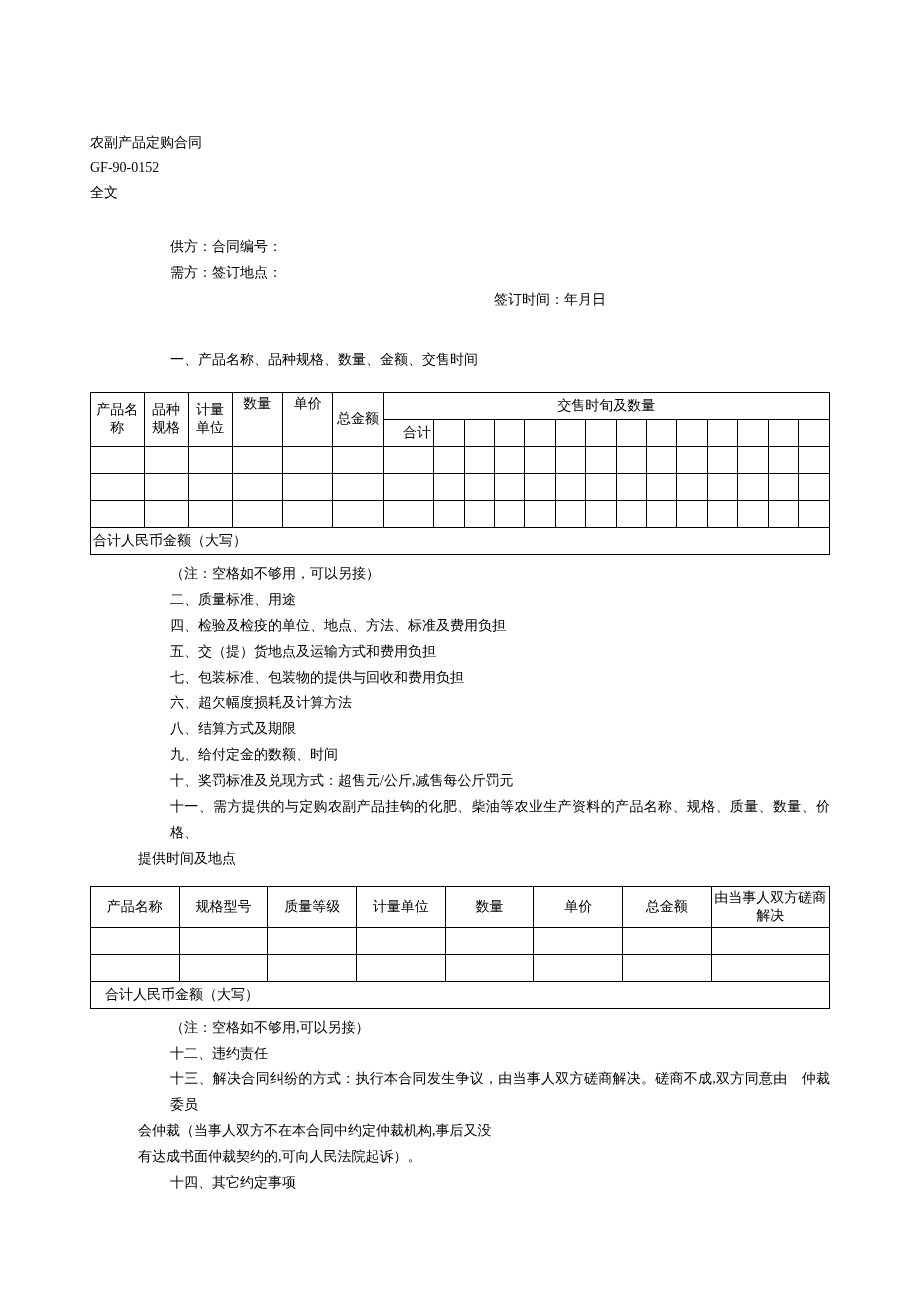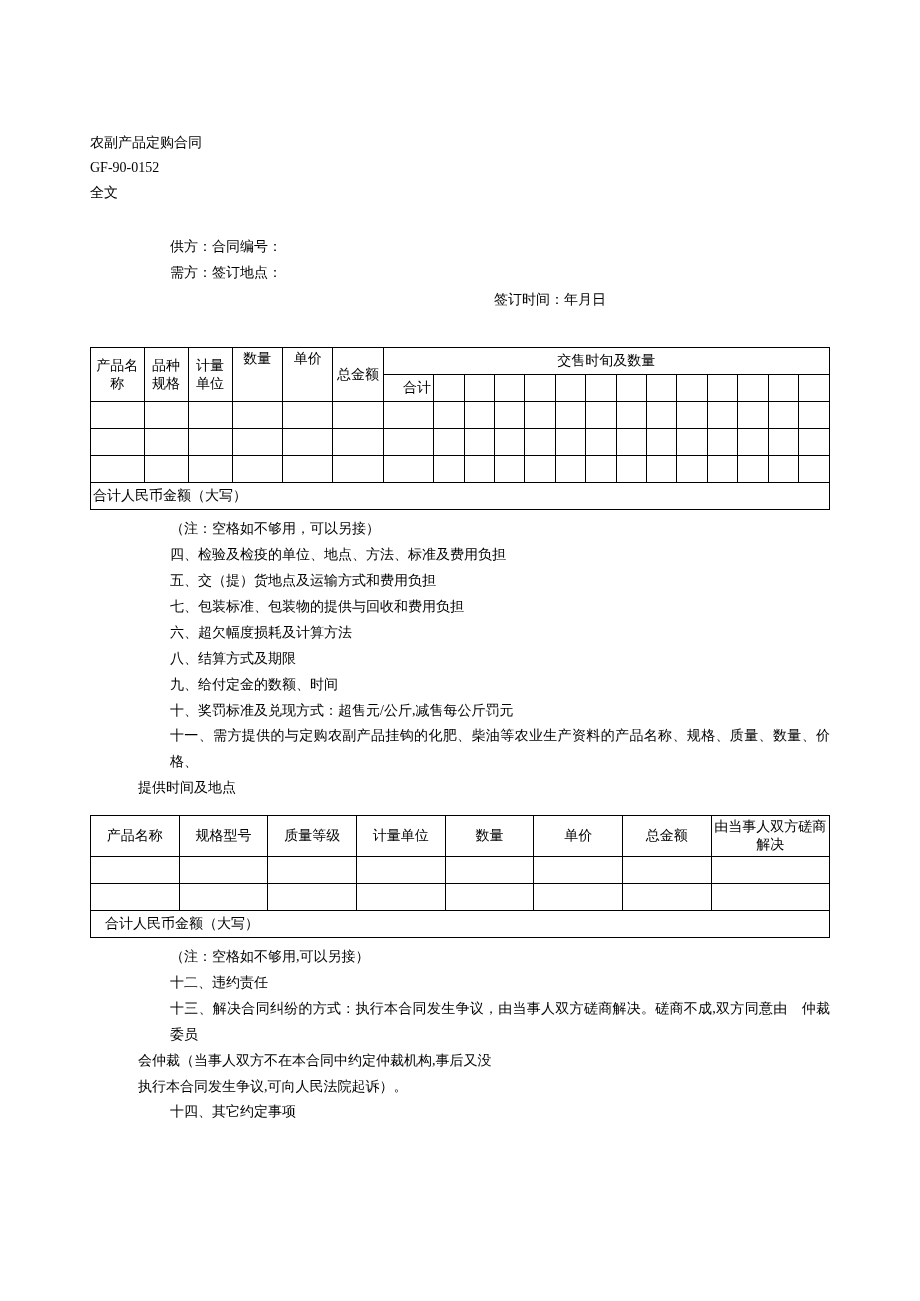--- a/index.html
+++ b/index.html
@@ -77,20 +77,21 @@
   <div class="title-block">
     <div>农副产品定购合同</div>
     <div>GF-90-0152</div>
     <div>全文</div>
   </div>
 
   <div class="meta-line">供方：合同编号：</div>
   <div class="meta-line">需方：签订地点：</div>
   <div class="sign-time">签订时间：年月日</div>
 
+  <div class="section-line">一、产品名称、品种规格、数量、金额、交售时间</div>
 
   <div class="table1-wrap">
     <table>
       <colgroup>
         <col style="width:51px">
           <col style="width:42px">
           <col style="width:42px">
         <col style="width:48px">
           <col style="width:48px">
           <col style="width:48px">
@@ -202,20 +203,21 @@
             <td></td>
       </tr>
       <tr>
         <td colspan="20" style="text-align:left;padding-left:2px">合计人民币金额（大写）</td>
       </tr>
     </tbody>
       </table>
   </div>
 
   <div class="body-line">（注：空格如不够用，可以另接）</div>
+  <div class="body-line">二、质量标准、用途</div>
   <div class="body-line">四、检验及检疫的单位、地点、方法、标准及费用负担</div>
   <div class="body-line">五、交（提）货地点及运输方式和费用负担</div>
   <div class="body-line">七、包装标准、包装物的提供与回收和费用负担</div>
   <div class="body-line">六、超欠幅度损耗及计算方法</div>
   <div class="body-line">八、结算方式及期限</div>
   <div class="body-line">九、给付定金的数额、时间</div>
   <div class="body-line">十、奖罚标准及兑现方式：超售元/公斤,减售每公斤罚元</div>
   <div class="body-line justify">十一、需方提供的与定购农副产品挂钩的化肥、柴油等农业生产资料的产品名称、规格、质量、数量、价格、</div>
   <div class="body-cont">提供时间及地点</div>
 
@@ -266,15 +268,15 @@
         <td colspan="8" style="text-align:left;padding-left:14px">合计人民币金额（大写）</td>
       </tr>
     </tbody>
       </table>
   </div>
 
   <div class="body-line">（注：空格如不够用,可以另接）</div>
   <div class="body-line">十二、违约责任</div>
   <div class="body-line justify">十三、解决合同纠纷的方式：执行本合同发生争议，由当事人双方磋商解决。磋商不成,双方同意由　仲裁委员</div>
   <div class="body-cont">会仲裁（当事人双方不在本合同中约定仲裁机构,事后又没</div>
-  <div class="body-flush" style="padding-left:48px">执行本合同发生争议,可向人民法院起诉）。</div>
+  <div class="body-flush" style="padding-left:48px">有达成书面仲裁契约的,可向人民法院起诉）。</div>
   <div class="body-line">十四、其它约定事项</div>
 </div>
 
 </body></html>

